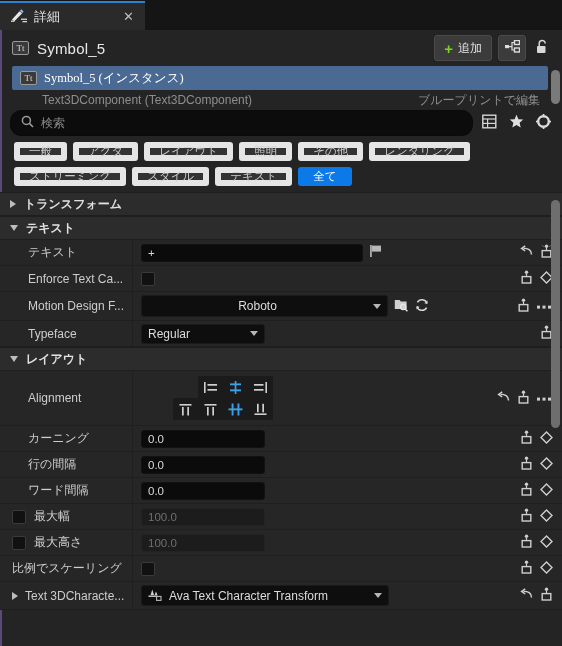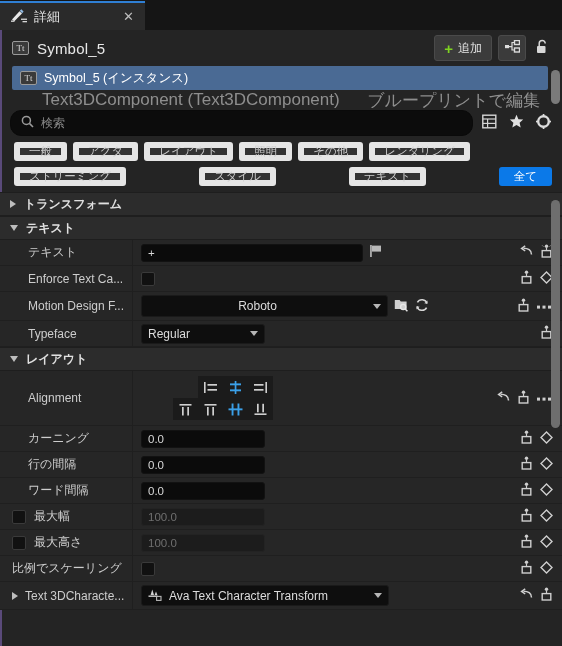--- a/index.html
+++ b/index.html
@@ -34,24 +34,24 @@
     width:26px;height:24px;background:#3b3b3b;border:1px solid #4a4a4a;border-radius:3px;
     display:flex;align-items:center;justify-content:center;margin-left:6px;
   }
   .btn-plain{width:24px;height:24px;display:flex;align-items:center;justify-content:center;margin-left:4px;}
 
   
   .sel-row{
     height:24px;background:#4a6a94;margin:0 14px 0 12px;border-radius:2px;
     display:flex;align-items:center;padding:0 8px;box-sizing:border-box;color:#fff;font-size:12.5px;
   }
-  .sel-row .lbl{margin-left:7px;}
+  .sel-row .lbl{margin-left:7px;font-family:Liberation Serif, serif;}
   .sub-row{
     height:16px;margin:2px 14px 0 12px;display:flex;align-items:center;
-    padding:0 8px;box-sizing:border-box;color:#8e8e8e;font-size:17px;overflow:hidden;
+    padding:0 8px;box-sizing:border-box;color:#8e8e8e;font-size:12px;overflow:hidden;
   }
   .sub-row .sub-lbl{margin-left:22px;flex:1;white-space:nowrap;}
   .sub-row .sub-right{color:#8e8e8e;white-space:nowrap;}
 
   .tt-badge{
     display:inline-flex;align-items:center;justify-content:center;
     width:17px;height:14px;border:1px solid #9a9a9a;border-radius:2px;
     font-size:9px;color:#dcdcdc;background:#3a3a3a;font-family:"Liberation Serif",serif;
     line-height:1;box-sizing:border-box;
   }
@@ -238,21 +238,21 @@
   </div>
 
   <div class="chips">
     <div class="chip">一般</div>
     <div class="chip">アクタ</div>
     <div class="chip">レイアウト</div>
     <div class="chip">照明</div>
     <div class="chip">その他</div>
     <div class="chip">レンダリング</div>
   </div>
-  <div class="chips" style="padding-top:0;justify-content:space-between;">
+  <div class="chips" style="padding-top:0;">
     <div class="chip">ストリーミング</div>
     <div class="chip">スタイル</div>
     <div class="chip">テキスト</div>
     <div class="chip active">全て</div>
   </div>
 
   <div class="plist">
 
     <div class="cat">
       <span class="tri right"></span>

